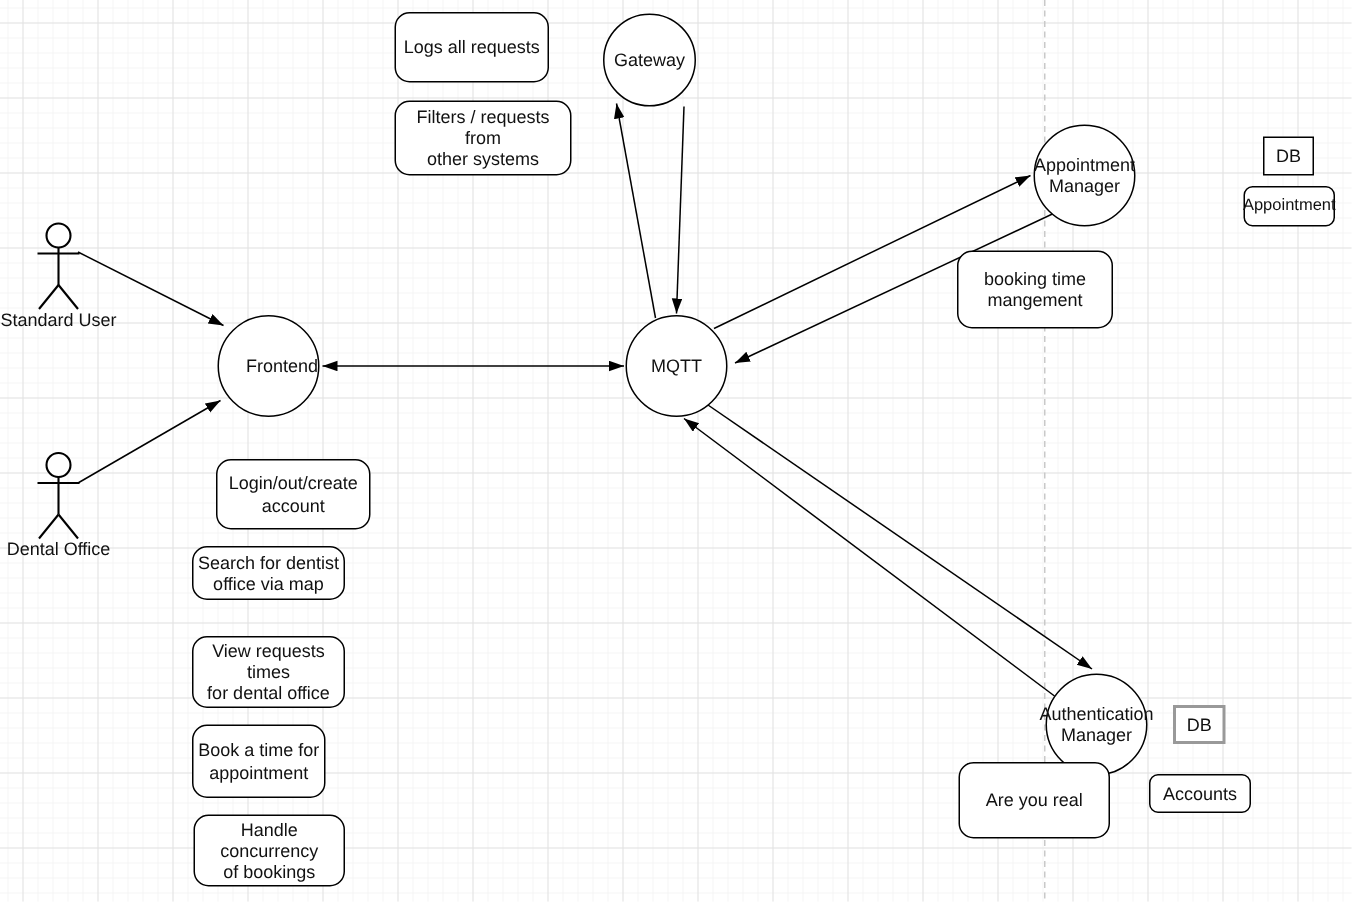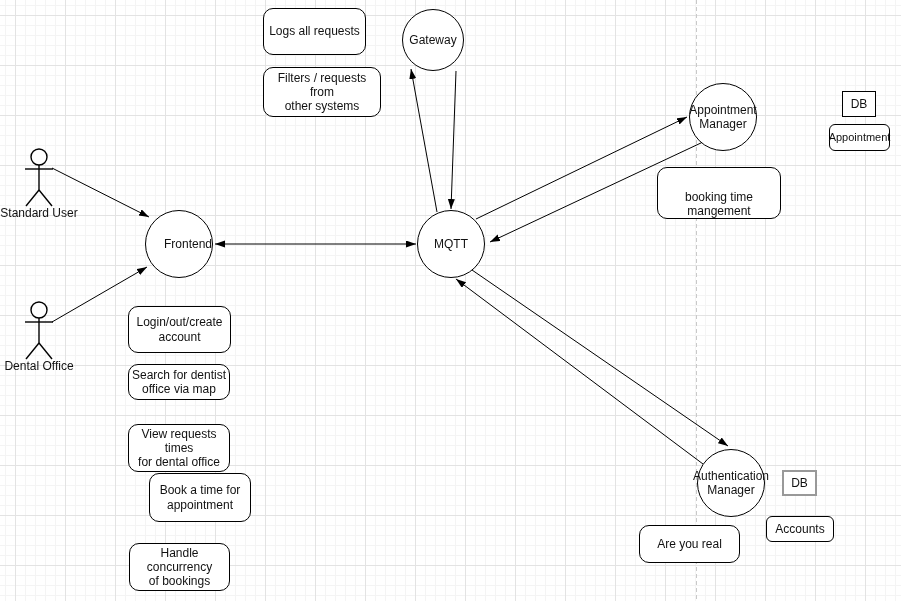--- a/index.html
+++ b/index.html
@@ -92,45 +92,45 @@
 Manager</span>
 </div>
 
 <div class="note" style="left:263px;top:8px;width:103px;height:47px;">
   <span class="lbl">Logs all requests</span>
 </div>
 <div class="note" style="left:263px;top:67px;width:118px;height:50px;">
   <span class="lbl">Filters / requests from
 other systems</span>
 </div>
-<div class="note" style="left:657px;top:167px;width:124px;height:52px;align-items:flex-end;">
+<div class="note" style="left:638px;top:167px;width:104px;height:52px;">
   <span class="lbl">booking time
 mangement</span>
 </div>
-<div class="note" style="left:128px;top:306px;width:103px;height:47px;">
+<div class="note" style="left:144px;top:306px;width:103px;height:47px;">
   <span class="lbl">Login/out/create
 account</span>
 </div>
 <div class="note" style="left:128px;top:364px;width:102px;height:36px;">
   <span class="lbl">Search for dentist
 office via map</span>
 </div>
 <div class="note" style="left:128px;top:424px;width:102px;height:48px;">
   <span class="lbl">View requests times
 for dental office</span>
 </div>
-<div class="note" style="left:128px;top:473px;width:102px;height:49px;margin-left:21px;">
+<div class="note" style="left:128px;top:483px;width:89px;height:49px;">
   <span class="lbl">Book a time for
 appointment</span>
 </div>
 <div class="note" style="left:129px;top:543px;width:101px;height:48px;align-items:center;">
   <span class="lbl">Handle concurrency
 of bookings</span>
 </div>
-<div class="note" style="left:639px;top:525px;width:101px;height:38px;">
+<div class="note" style="left:639px;top:508px;width:101px;height:51px;">
   <span class="lbl">Are you real</span>
 </div>
 
 <div class="note sharp" style="left:842px;top:91px;width:34px;height:26px;">
   <span class="lbl">DB</span>
 </div>
 <div class="note small" style="left:829px;top:124px;width:61px;height:27px;font-size:11px;">
   <span class="lbl">Appointment</span>
 </div>
 <div class="note thick" style="left:782px;top:470px;width:35px;height:26px;">

